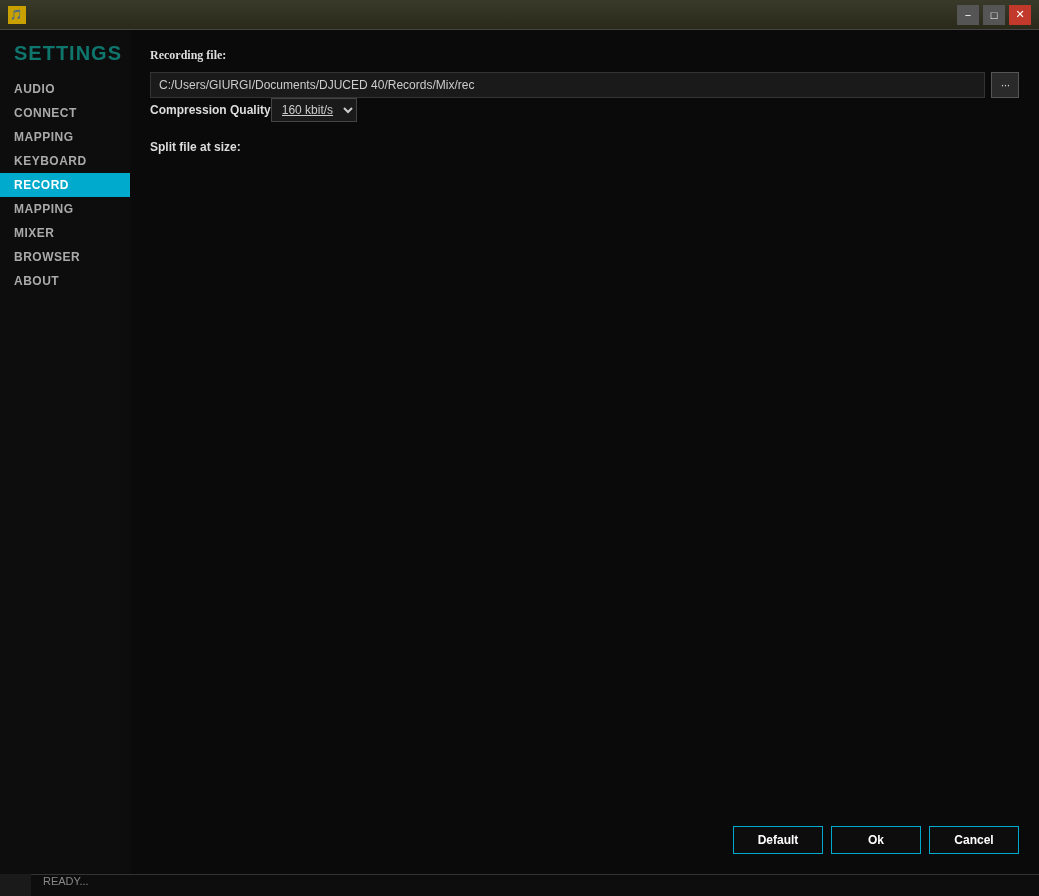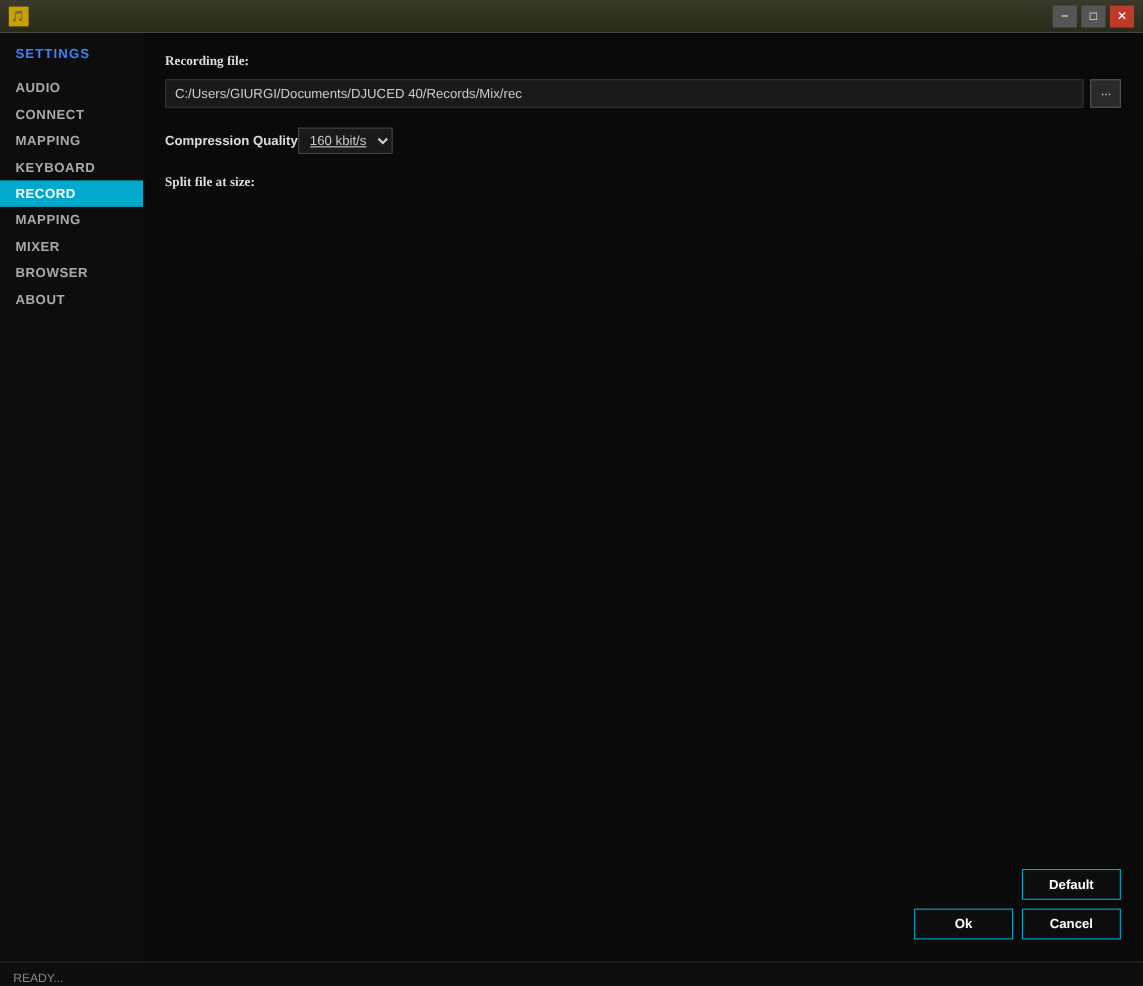--- a/index.html
+++ b/index.html
@@ -68,22 +68,22 @@
     }
 
     
     .sidebar {
       width: 130px;
       background: #0d0d0d;
       padding-top: 12px;
       flex-shrink: 0;
     }
     .sidebar-heading {
-      color: #3b82f6;
-      font-size: 12px;
+      color: #0f766e;
+      font-size: 20px;
       font-weight: bold;
       padding: 0 14px 12px 14px;
       letter-spacing: 1px;
     }
     .sidebar-item {
       padding: 5px 14px;
       color: #aaa;
       font-size: 12px;
       cursor: pointer;
       font-weight: bold;
@@ -107,21 +107,20 @@
       font-size: 12px;
       font-weight: bold;
       margin-bottom: 9px;
       font-family: Liberation Serif, serif;
     }
 
     .file-input-row {
       display: flex;
       align-items: flex-start;
       gap: 6px;
-      margin-bottom: 18px;
     }
     .file-path-input {
       flex: 1;
       background: #1a1a1a;
       border: 1px solid #333;
       color: #ccc;
       padding: 4px 8px;
       font-size: 12px;
       height: 26px;
       outline: none;
@@ -160,42 +159,41 @@
       cursor: pointer;
       outline: none;
       text-decoration: underline;
     }
 
     .split-label {
       color: #ddd;
       font-size: 12px;
       font-weight: bold;
       margin-bottom: 6px;
-      font-family: Liberation Serif, serif;
     }
     .split-select {
       width: 100%;
       background: #1a1a1a;
       border: 1px solid #333;
       color: #ccc;
       padding: 4px 8px;
       font-size: 12px;
       height: 26px;
       cursor: pointer;
       outline: none;
       appearance: auto;
     }
 
     
     .bottom-buttons {
       position: absolute;
       bottom: 20px;
       right: 20px;
       display: flex;
-      flex-direction: column;
+      flex-direction: row;
       align-items: flex-end;
       gap: 8px;
     }
     .btn-row {
       display: flex;
       gap: 8px;
     }
     .btn {
       border: 1px solid #00aacc;
       background: #0d0d0d;
@@ -207,24 +205,25 @@
       min-width: 90px;
       text-align: center;
     }
 
     
     .statusbar {
       height: 22px;
       background: #0d0d0d;
       border-top: 1px solid #333;
       display: flex;
-      align-items: flex-end;
+      align-items: flex-start;
       padding: 0 12px;
       color: #888;
       font-size: 11px;
+      margin-left: 31px;
     }
   </style>
 </head>
 <body>
 
 <div class="titlebar">
   <div class="titlebar-icon">
     <span>🎵</span>
   </div>
   <div class="titlebar-controls">

